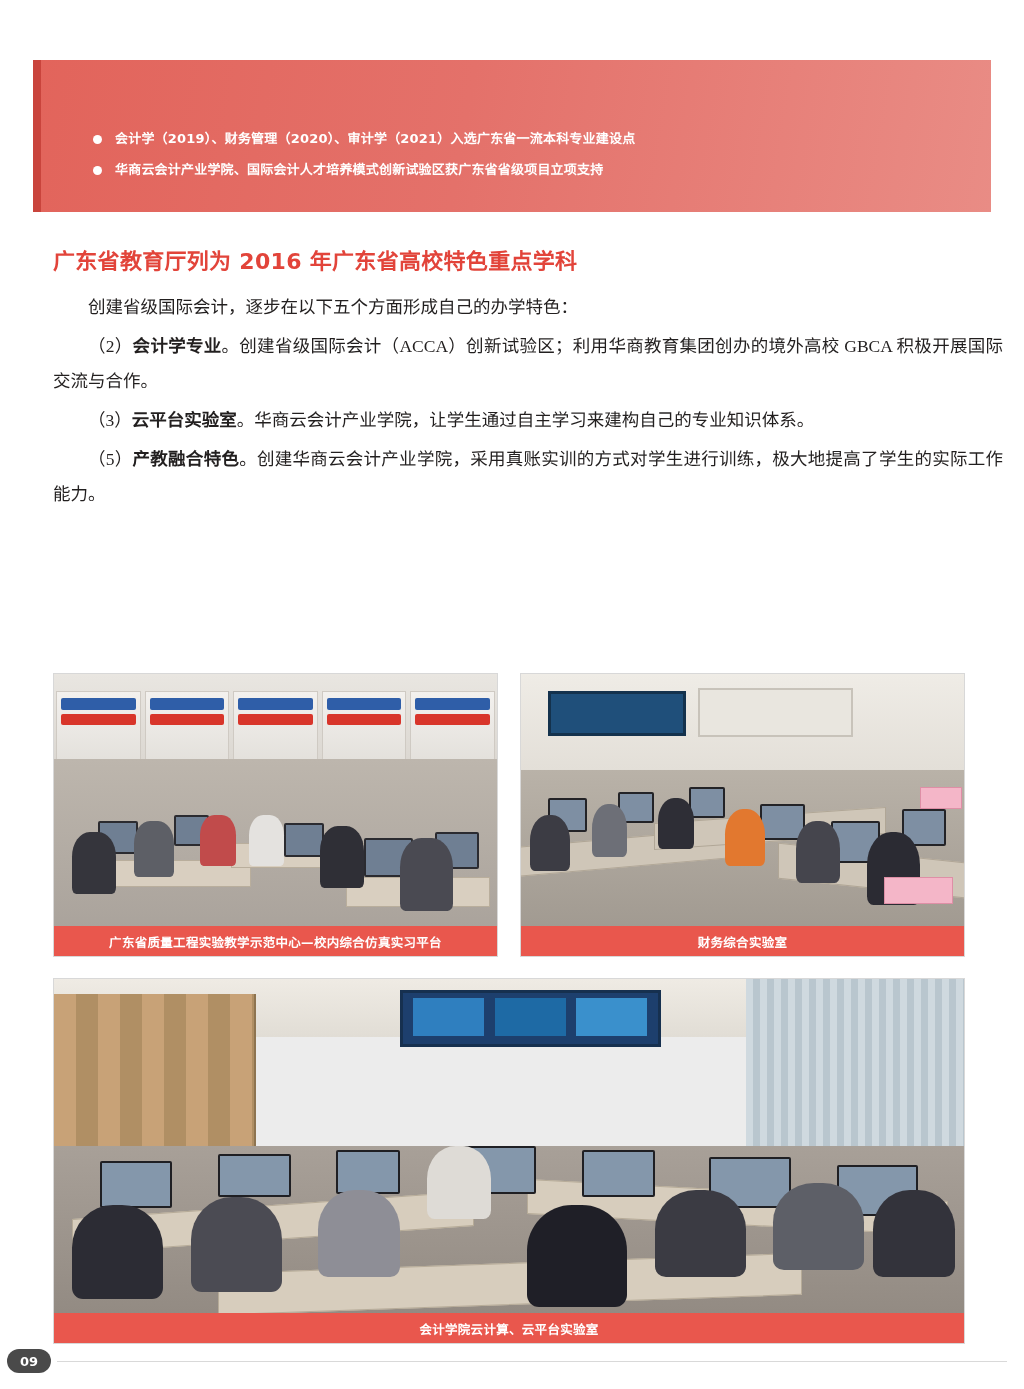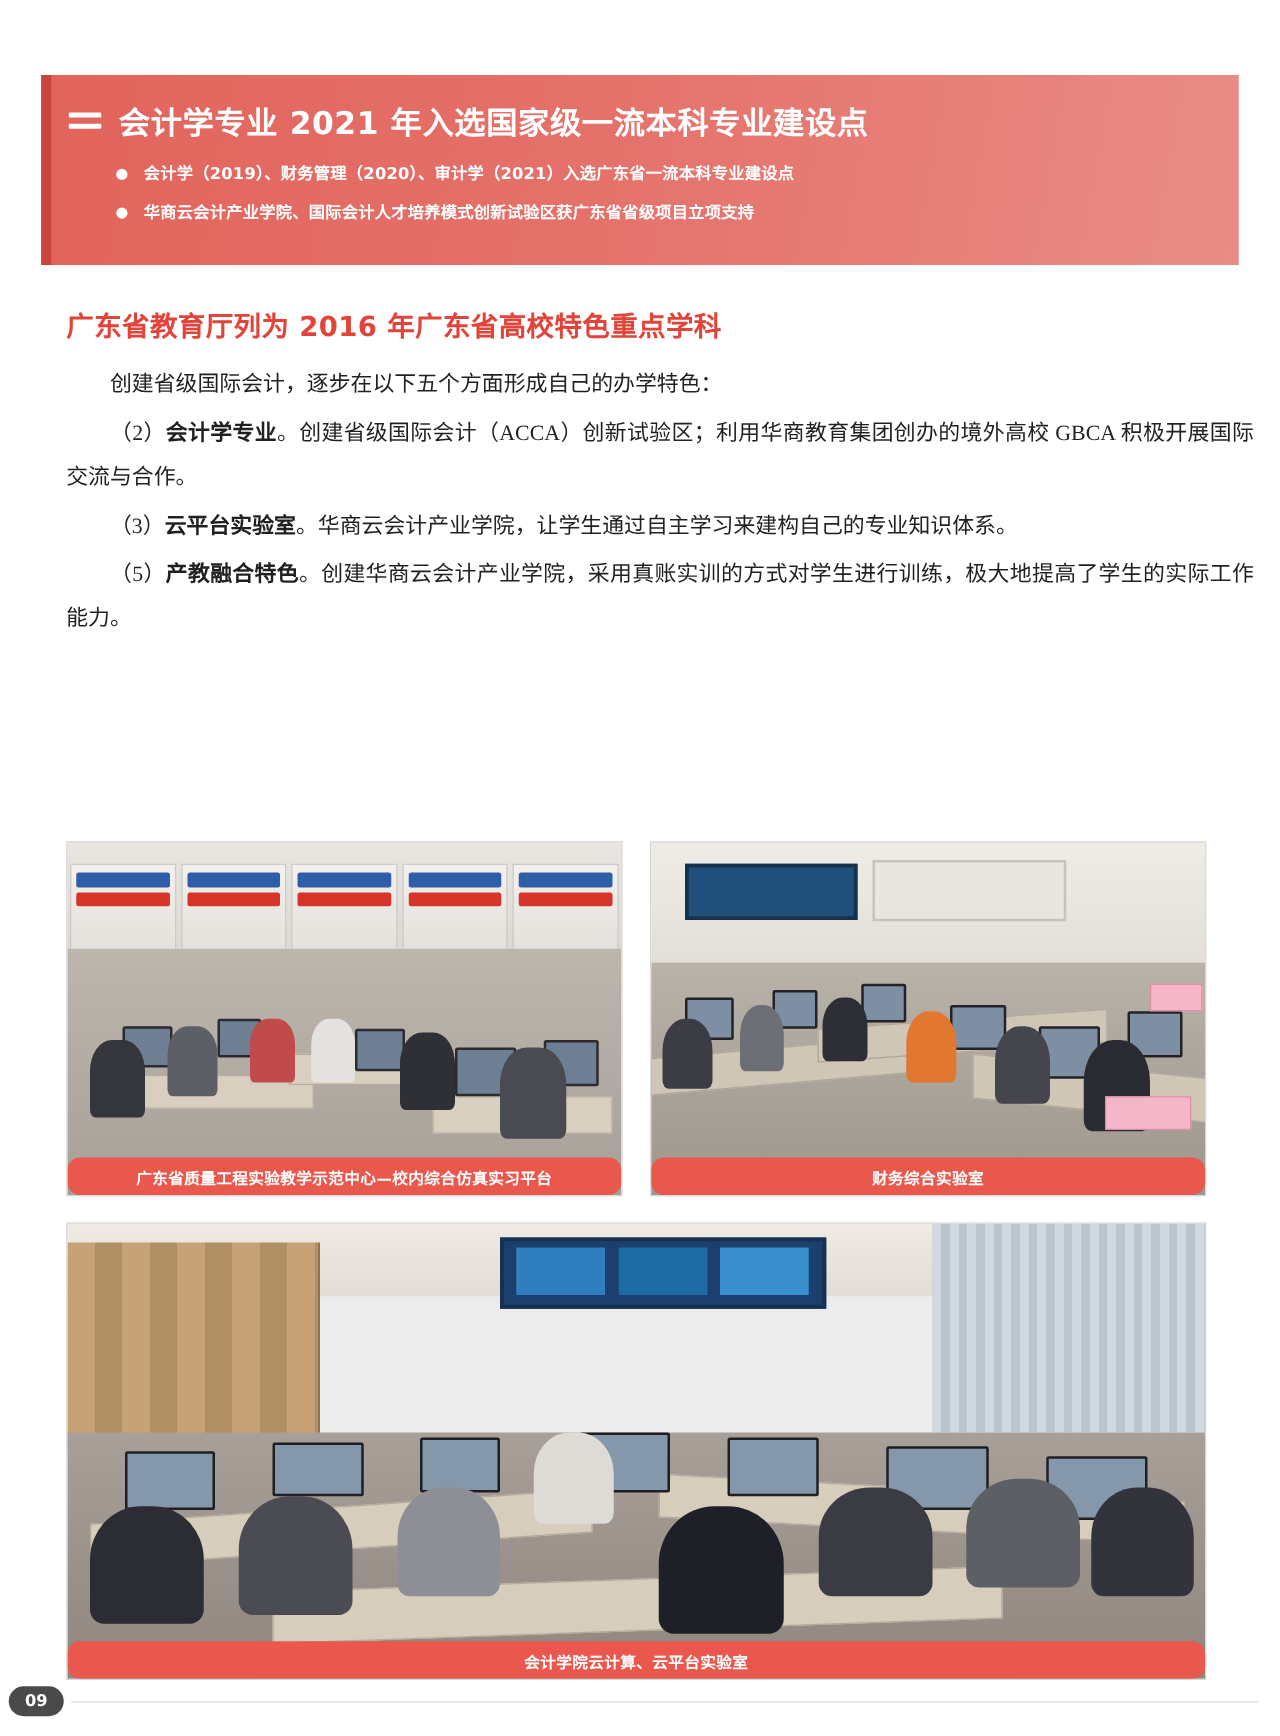--- a/index.html
+++ b/index.html
@@ -165,21 +165,20 @@
     background: #e9574d;
     color: #ffffff;
     font-family: "DejaVu Sans", "Liberation Sans", sans-serif;
     font-size: 12.5px;
     font-weight: bold;
     display: flex;
     align-items: center;
     justify-content: center;
     letter-spacing: 0.3px;
     z-index: 5;
-    border-radius: 10px;
   }
 
   #photo-1 { left: 20px;  top: 673px;  width: 443px; height: 282px; }
   #photo-2 { left: 487px; top: 673px;  width: 443px; height: 282px; }
   #photo-3 { left: 20px;  top: 978px;  width: 910px; height: 364px; }
 
   
   .page-number {
     position: absolute;
     left: 7px;
@@ -246,27 +245,20 @@
 </head>
 <body>
 
 <div class="page-edge"></div>
 
 <div class="content">
 
   <div class="banner">
     <div class="banner-left-bar"></div>
 
-    <div class="banner-title-row">
-      <span class="hamburger-icon">
-        <i></i>
-          <i></i>
-      </span>
-      <span class="banner-title">会计学专业 2021 年入选国家级一流本科专业建设点</span>
-    </div>
 
     <ul class="banner-list">
       <li>
         <span class="bullet-dot"></span>
         <span>会计学（2019）、财务管理（2020）、审计学（2021）入选广东省一流本科专业建设点</span>
       </li>
       <li>
         <span class="bullet-dot"></span>
         <span>华商云会计产业学院、国际会计人才培养模式创新试验区获广东省省级项目立项支持</span>
       </li>

